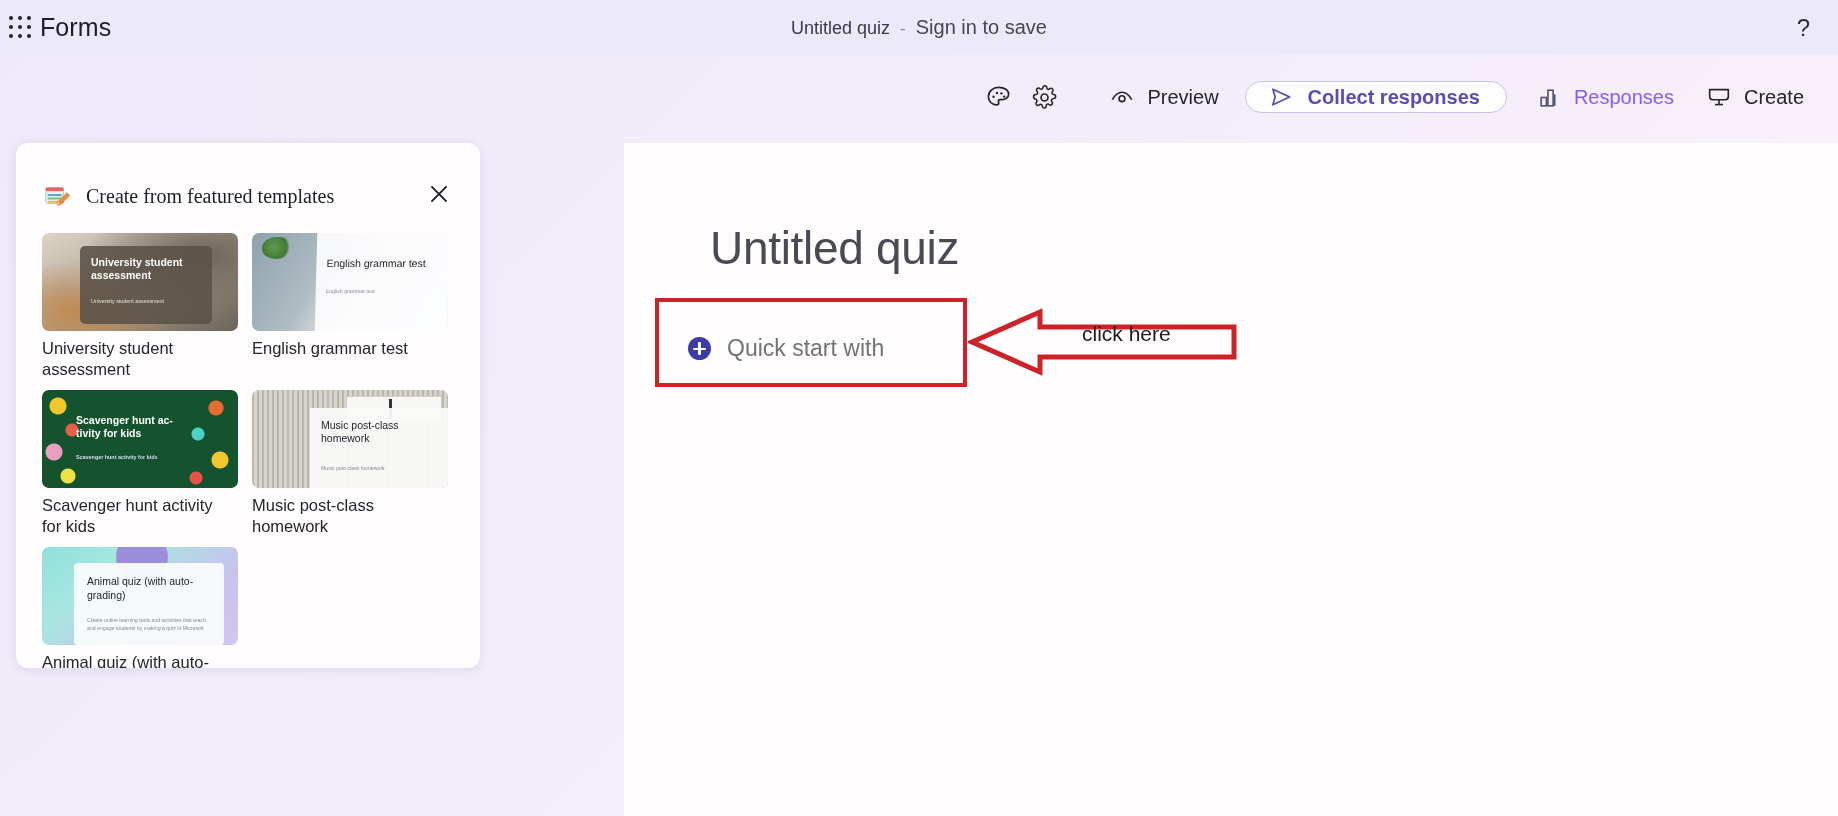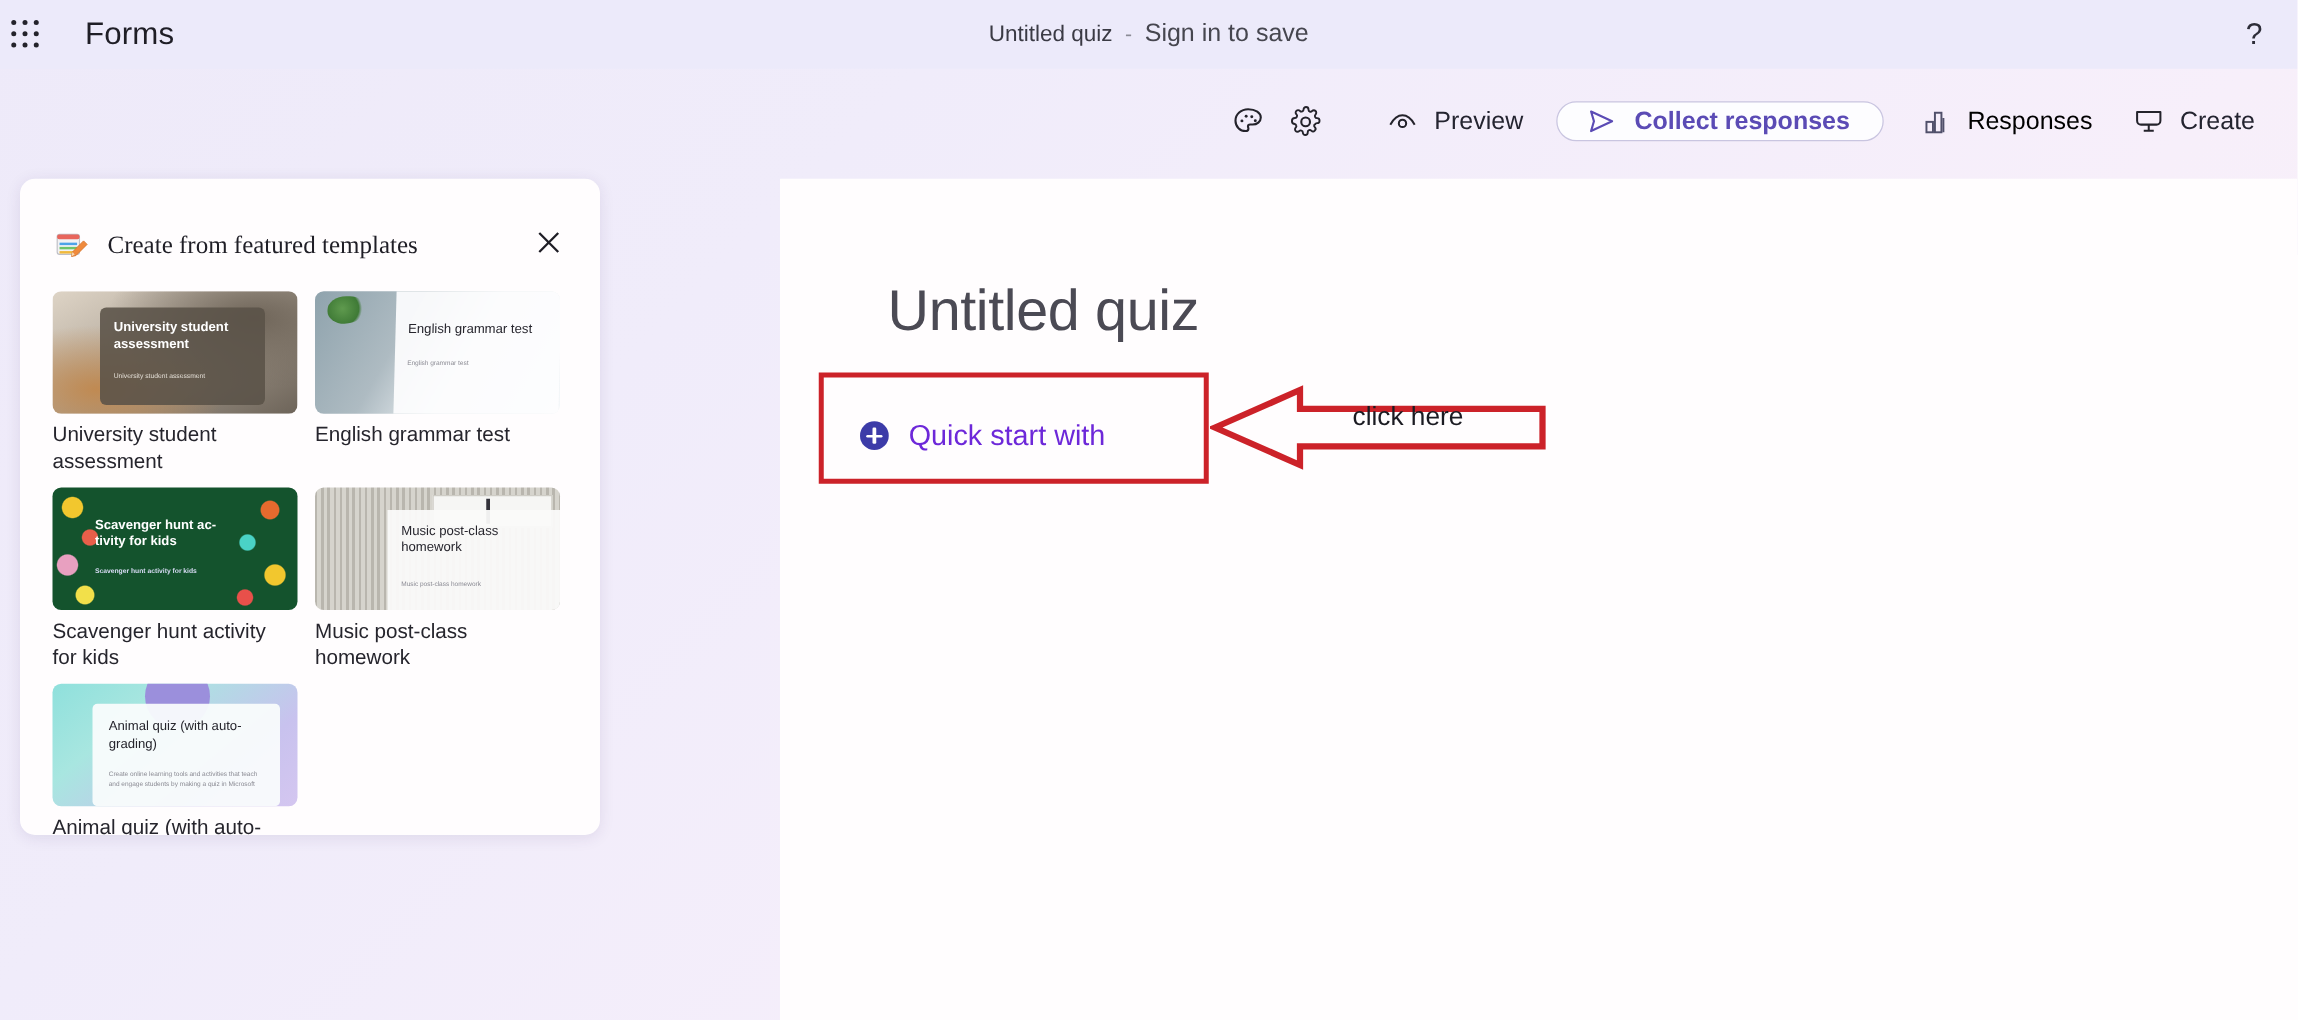--- a/index.html
+++ b/index.html
@@ -39,21 +39,21 @@
     cursor: pointer;
   }
   .waffle span {
     width: 4px; height: 4px;
     border-radius: 50%;
     background: #24232b;
     display: block;
   }
 
   .brand {
-    margin-left: 32px;
+    margin-left: 4px;
     font-size: 25px;
     color: #1f1e26;
     letter-spacing: 0.1px;
   }
 
   .header-center {
     position: absolute;
     left: 50%;
     transform: translateX(-50%);
     display: flex;
@@ -109,21 +109,21 @@
 
   .tb-text-btn {
     display: flex;
     align-items: center;
     gap: 12px;
     height: 44px;
     padding: 0 16px;
     border-radius: 6px;
     cursor: pointer;
     font-size: 20px;
-    color: #000000;
+    color: #8b5cf6;
     white-space: nowrap;
   }
   .tb-text-btn.dark { color: #242430; }
 
   .collect-btn {
     display: flex;
     align-items: center;
     gap: 14px;
     height: 32px;
     padding: 0 26px 0 22px;
@@ -409,21 +409,21 @@
     content: "";
     position: absolute;
     background: #fff;
     border-radius: 1px;
   }
   .qs-plus::before { left: 5px; top: 10.5px; width: 13px; height: 2.4px; }
   .qs-plus::after  { top: 5px; left: 10.3px; height: 13px; width: 2.4px; }
 
   .qs-label {
     font-size: 23px;
-    color: #6d28d9;
+    color: #737373;
     white-space: nowrap;
   }
 
   
   .anno-box {
     position: absolute;
     left: 655px;
     top: 298px;
     width: 312px;
     height: 89px;

